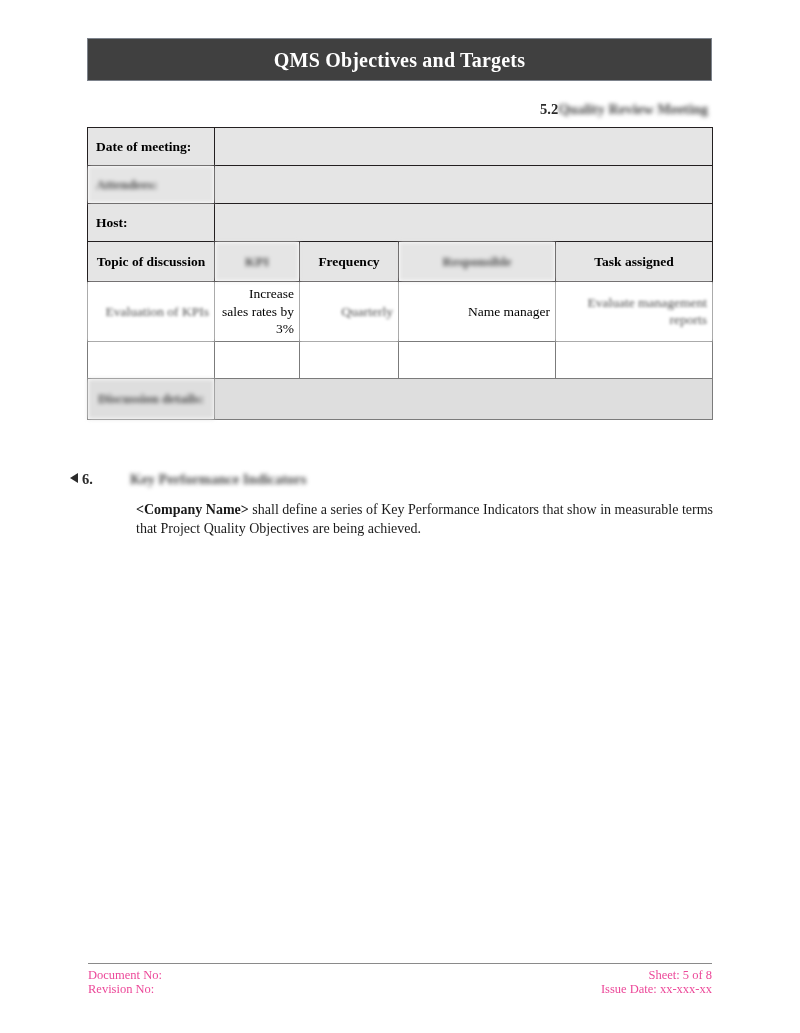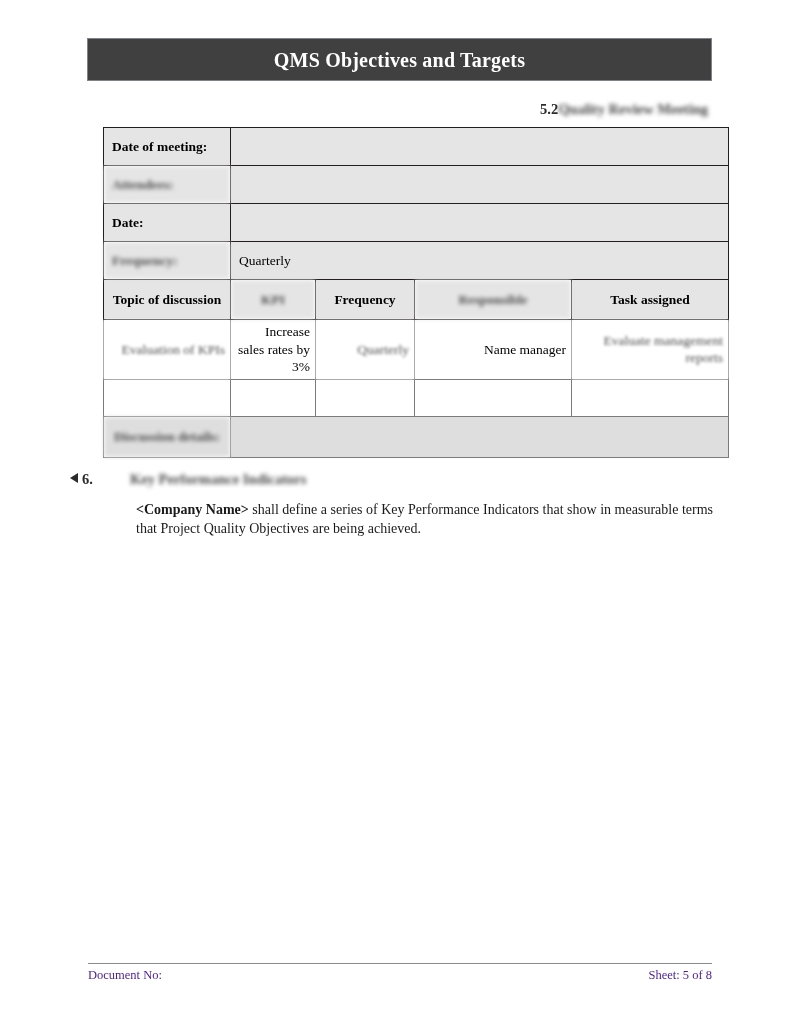--- a/index.html
+++ b/index.html
@@ -59,21 +59,21 @@
     text-align: right;
   }
   .heading-52 .num { display: inline-block; width: 48px; }
   .blur-1 { filter: blur(2.1px); color: #4a4a4a; }
   .blur-2 { filter: blur(1.9px); color: #4c4c4c; }
   .blur-3 { filter: blur(1.7px); color: #4f4f4f; }
 
   
   .meeting-table {
     position: absolute;
-    left: 103px;
+    left: 87px;
     top: 127px;
     width: 625px;
     border-collapse: collapse;
     table-layout: fixed;
     font-size: 13.5px;
   }
   .meeting-table td {
     border: 1px solid #231f20;
     padding: 0 8px;
     vertical-align: middle;
@@ -166,21 +166,21 @@
   .sec6-body b { font-weight: bold; }
 
   
   .footer {
     position: absolute;
     left: 88px;
     top: 963px;
     width: 624px;
     border-top: 1px solid #8a8a8a;
     padding-top: 4px;
-    color: #4c1d95;
+    color: #ec4899;
     font-size: 12.5px;
     line-height: 1.15;
   }
   .footer-row {
     display: flex;
     justify-content: space-between;
   }
   .footer-left  { text-align: left; }
   .footer-right { text-align: right; }
 </style>
@@ -208,26 +208,22 @@
     <tbody>
       <tr>
         <td class="label">Date of meeting:</td>
         <td class="value" colspan="4"></td>
       </tr>
       <tr>
         <td class="label blur-2">Attendees:</td>
         <td class="value" colspan="4"></td>
       </tr>
       <tr>
-        <td class="label">Date:</td>
+        <td class="label">Host:</td>
         <td class="value" colspan="4"></td>
-      </tr>
-      <tr>
-        <td class="label blur-2">Frequency:</td>
-        <td class="value" colspan="4">Quarterly</td>
       </tr>
 
       <tr class="sub-head">
         <td>Topic of discussion</td>
         <td class="blur-2">KPI</td>
         <td>Frequency</td>
         <td class="blur-2">Responsible</td>
         <td>Task assigned</td>
       </tr>
 
@@ -261,15 +257,19 @@
     <div class="sec6-body">
       <b>&lt;Company Name&gt;</b><span> shall define a series of Key Performance Indicators that show in measurable terms that Project Quality Objectives are being achieved.</span>
     </div>
   </div>
 
   <div class="footer">
     <div class="footer-row">
       <span class="footer-left">Document No:</span>
       <span class="footer-right">Sheet: 5 of 8</span>
     </div>
+    <div class="footer-row">
+      <span class="footer-left">Revision No:</span>
+      <span class="footer-right">Issue Date: xx-xxx-xx</span>
+    </div>
   </div>
 
 </div>
 
 </body></html>

